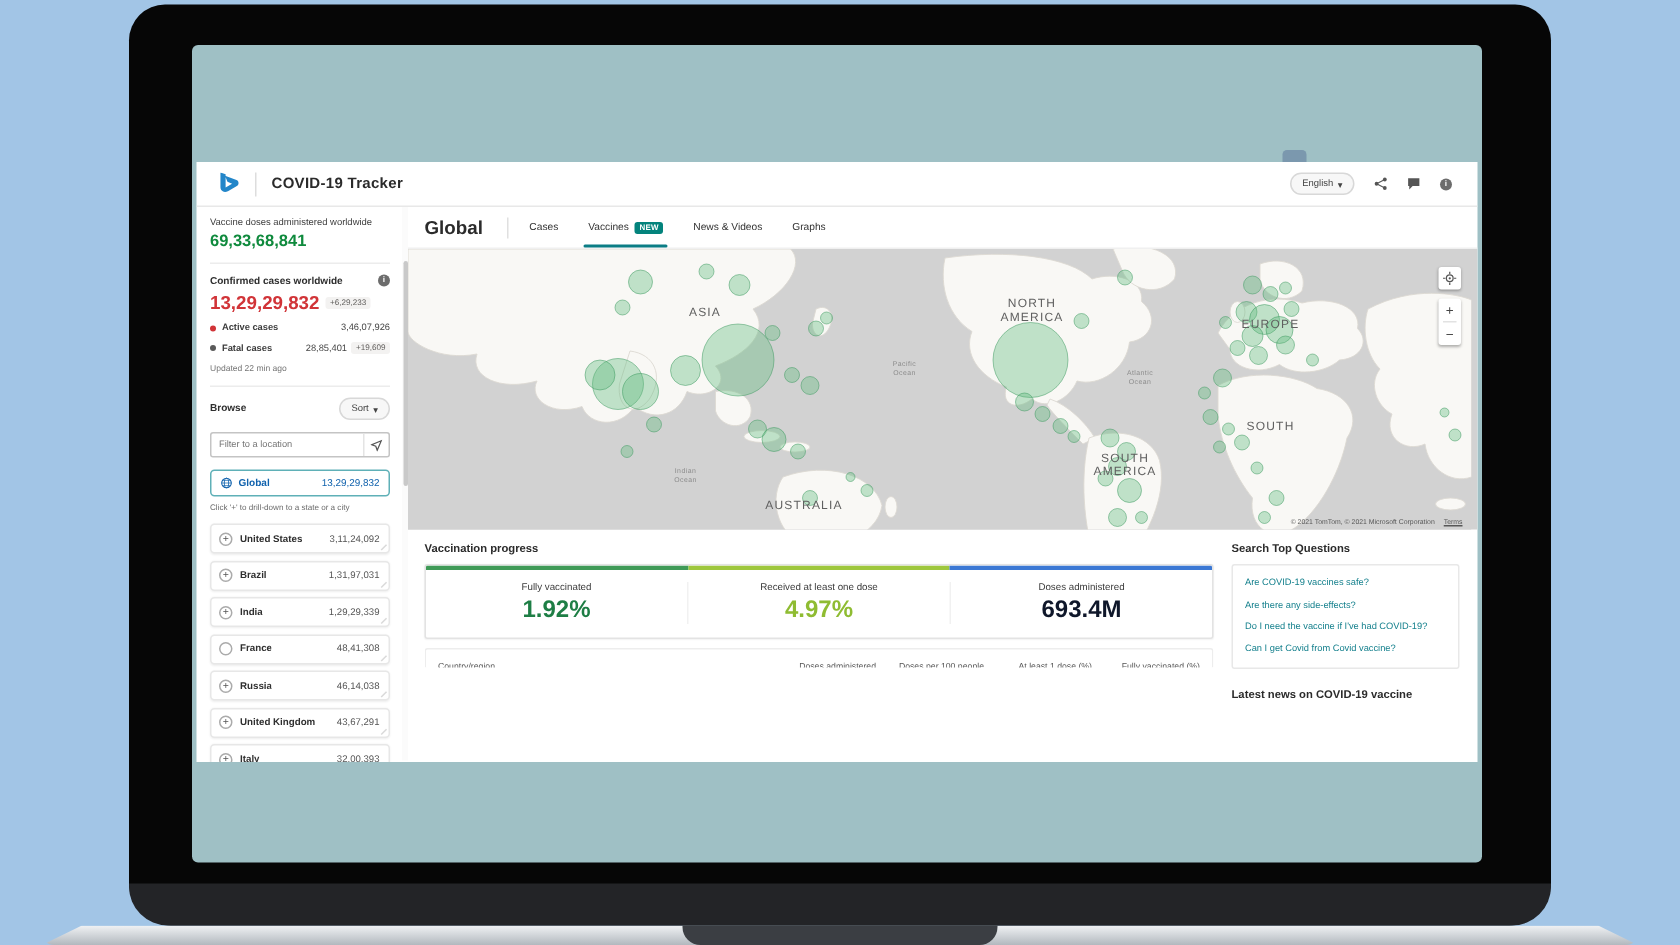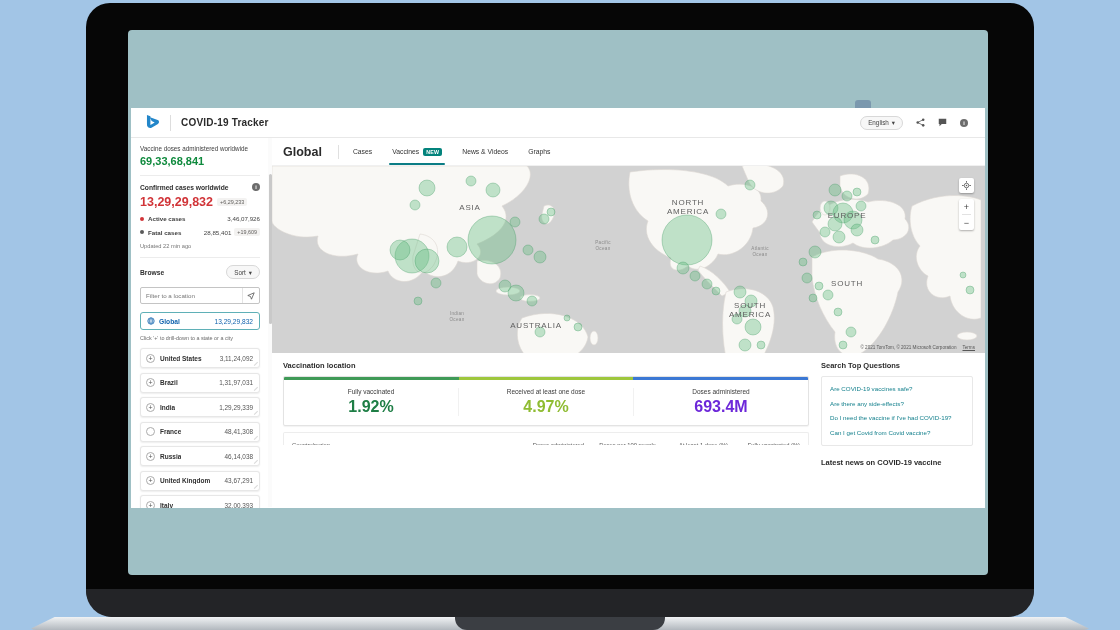--- a/index.html
+++ b/index.html
@@ -104,21 +104,21 @@
   .seg-green { background:#3f9a57; }
   .seg-lime { background:#9ec73d; }
   .seg-blue { background:#3b78d4; }
   .vp-stats { display:flex; text-align:center; padding:8px 0 9px;justify-content:flex-end; }
   .stat { flex:1; }
   .stat + .stat { border-left:1px solid #f1f1f1; }
   .stat-label { font-size:6.5px; color:#3b3b3b; margin-bottom:3px; }
   .stat-value { font-size:16px; font-weight:bold; }
   .c-green { color:#1e7e45; }
   .c-lime { color:#8fbc32; }
-  .c-blue { color:#6d28d9; }
+  .c-blue { color:#0f172a; }
   .gvs-title { margin-top:13px; }
   .tbl-sliver { margin-top:6px; height:13px; background:#fff; border:1px solid #ededed; border-bottom:none; border-radius:2px 2px 0 0; overflow:hidden; }
   .tbl-head { display:flex; padding:9px 8px 0; font-size:5.8px; color:#555; }
   .th-name { flex:1; }
   .th { width:62px; text-align:right; white-space:nowrap; }
   .th-wide { width:72px; }
 
   
   .q-card { margin-top:6px; border:1px solid #e8e8e8; border-radius:2px; background:#fff; padding:8px 8px 2px; }
   .q-link { display:block; font-size:6.2px; color:#15808d; margin-bottom:7.5px; cursor:pointer; text-decoration:none; }
@@ -390,21 +390,21 @@
                 <circle cx="691" cy="109" r="3" class="bubble"></circle>
               </svg>
 
             <div class="map-label continent" style="left:198px; top:42px;">ASIA</div>
             <div class="map-label continent" style="left:416px; top:41px;">NORTH
 AMERICA</div>
             <div class="map-label continent" style="left:575px; top:50px;">EUROPE</div>
             <div class="map-label continent" style="left:575px; top:118px;">SOUTH</div>
             <div class="map-label continent" style="left:478px; top:144px;">SOUTH
 AMERICA</div>
-            <div class="map-label continent" style="left:264px; top:160px;">AUSTRALIA</div>
+            <div class="map-label continent" style="left:264px; top:171px;">AUSTRALIA</div>
             <div class="map-label ocean" style="left:331px; top:80px;">Pacific
 Ocean</div>
             <div class="map-label ocean" style="left:488px; top:86px;">Atlantic
 Ocean</div>
             <div class="map-label ocean" style="left:185px; top:151px;">Indian
 Ocean</div>
 
             <div class="mapbtn locate">
               <svg width="9" height="9" viewBox="0 0 12 12">
                   <circle cx="6" cy="6" r="3" fill="none" stroke="#555" stroke-width="1.1"></circle>
@@ -419,21 +419,21 @@
             </div>
 
             <div class="map-attr">
               <span>© 2021 TomTom, © 2021 Microsoft Corporation</span>
               <span class="terms">Terms</span>
             </div>
           </div>
 
           <div class="below">
             <div class="left-col">
-              <div class="sec-title">Vaccination location</div>
+              <div class="sec-title">Vaccination progress</div>
               <div class="vp-card">
                 <div class="vp-topbar">
                   <div class="seg seg-green"></div>
                     <div class="seg seg-lime"></div>
                     <div class="seg seg-blue"></div>
                 </div>
                 <div class="vp-stats">
                   <div class="stat">
                     <div class="stat-label">Fully vaccinated</div>
                     <div class="stat-value c-green">1.92%</div>

